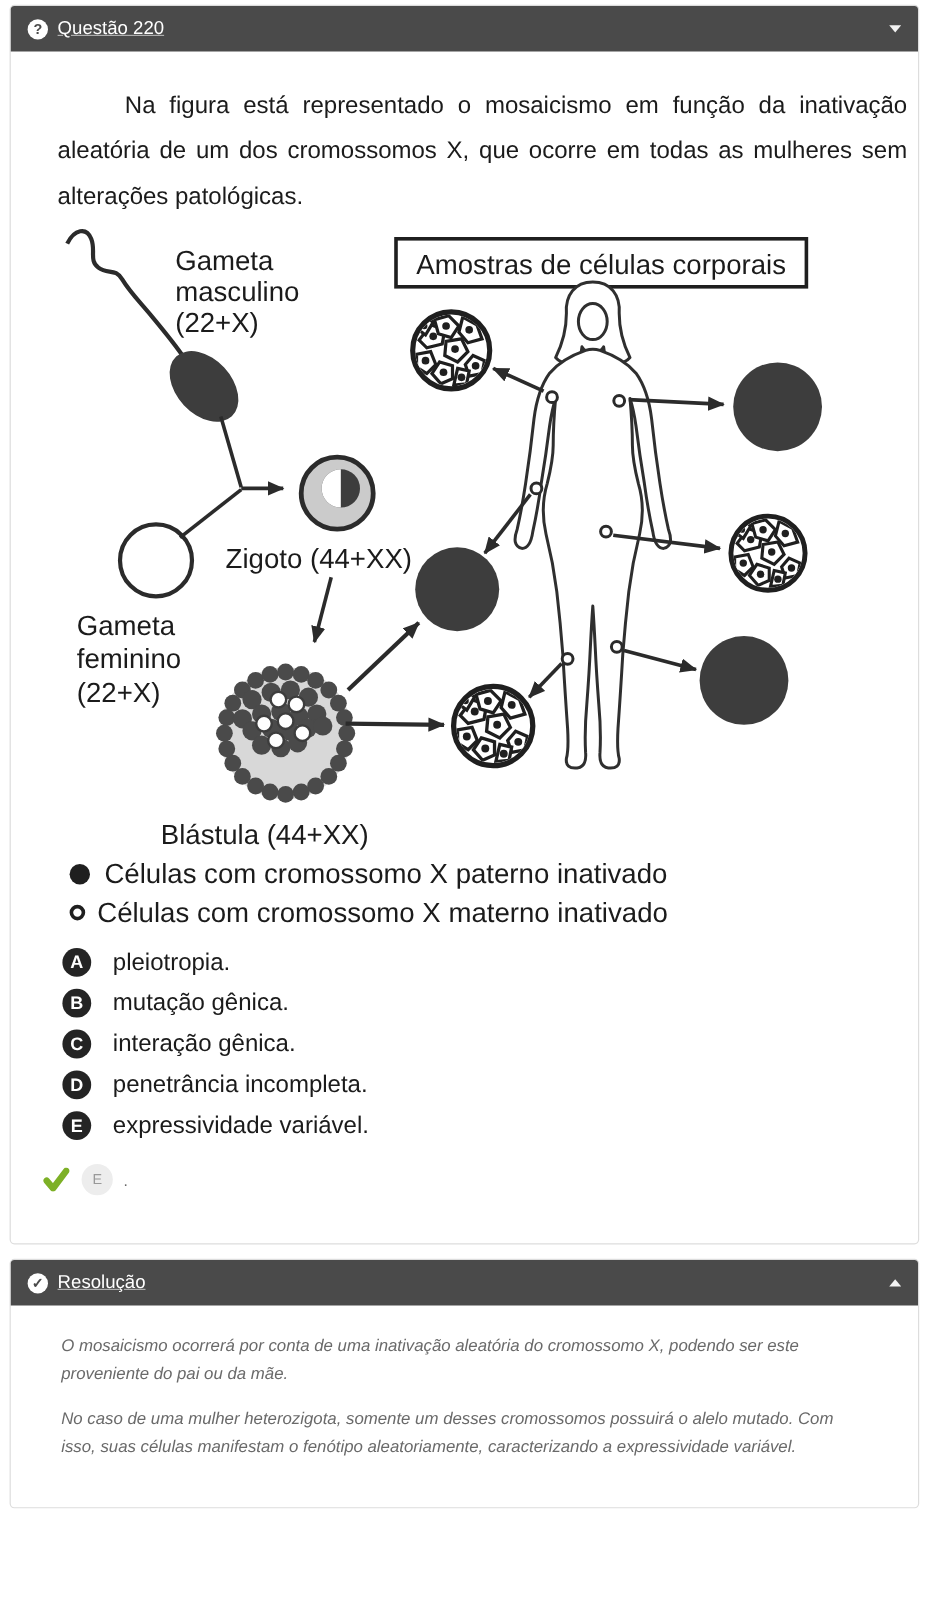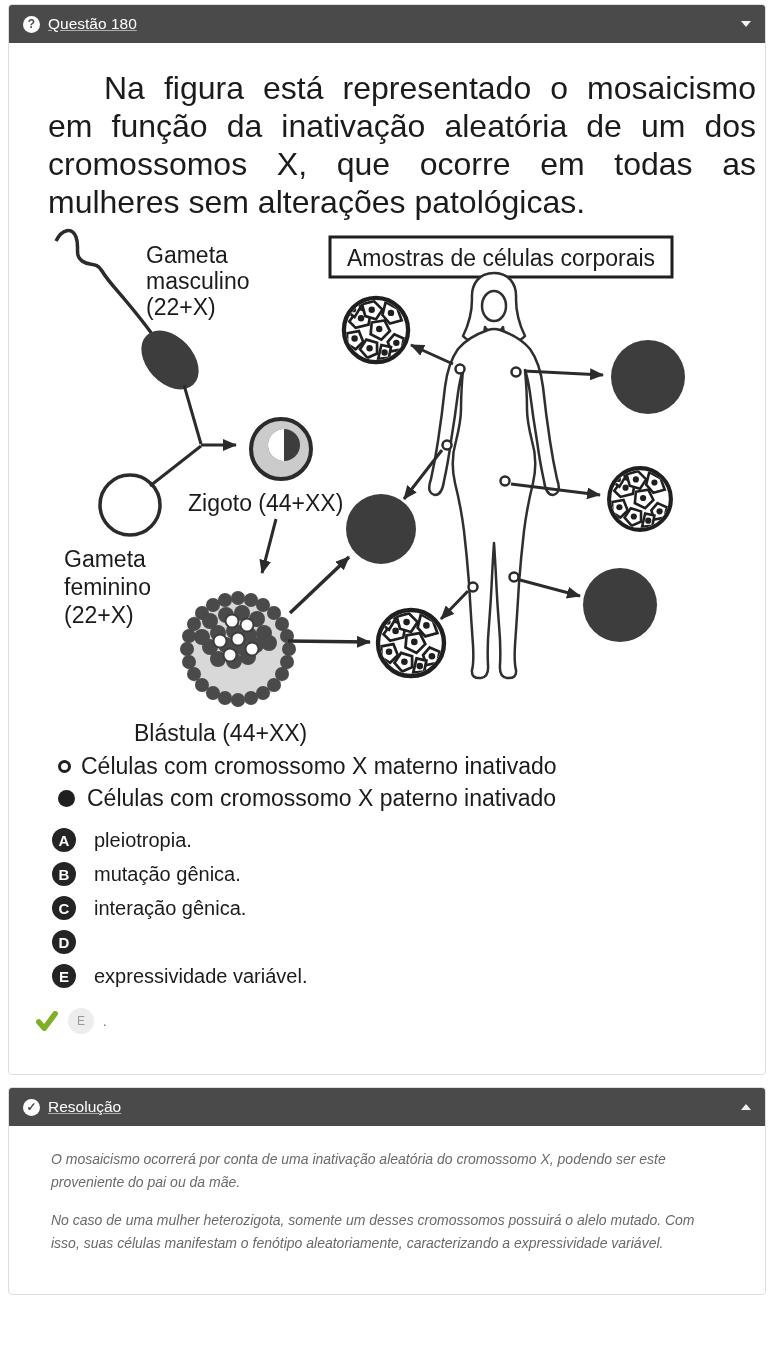--- a/index.html
+++ b/index.html
@@ -17,21 +17,21 @@
     text-decoration-color:rgba(255,255,255,.55); }
   .caret { margin-left:auto; width:0; height:0;
     border-left:5px solid transparent; border-right:5px solid transparent; }
   .caret.down { border-top:6px solid #f2f2f2; }
   .caret.up   { border-bottom:6px solid #f2f2f2; }
 
   .panel-body { padding:14px 15px 40px 15px; }
 
   
   .scan { margin:12px 12px 0 24px; width:708px; color:#1b1b1b; }
-  .q-text { font-size:32px; line-height:38px; text-align:justify; margin:0; }
+  .q-text { font-size:20px; line-height:38px; text-align:justify; margin:0; }
   .q-text.indent { text-indent:56px; }
   .fig { display:block; margin-top:6px; }
   .fig text { font-family:"Liberation Sans", sans-serif; fill:#1b1b1b; font-size:23px; }
 
   .legend { margin:6px 0 8px 10px; }
   .legend-row { display:flex; align-items:center; margin:5px 0; font-size:23px; }
   .legend-dot  { width:17px; height:17px; border-radius:50%; background:#1f1f1f; margin-right:12px; flex:0 0 auto; }
   .legend-ring { width:13px; height:13px; border-radius:50%; border:3.5px solid #1f1f1f; background:#fff; margin-right:10px; flex:0 0 auto; }
 
   .closing { margin-top:12px; }
@@ -53,21 +53,21 @@
   .resolution-body p { margin:0 0 15px 0; max-width:688px;font-style:italic; }
 </style>
 </head>
 <body>
 
 <div class="page">
 
   <div class="panel">
     <div class="panel-heading">
       <span class="icon-circle">?</span>
-      <span class="heading-title">Questão 180</span>
+      <span class="heading-title">Questão 220</span>
       <span class="caret down"></span>
     </div>
 
     <div class="panel-body">
       <div class="scan">
 
         <p class="q-text indent">Na figura está representado o mosaicismo em função da inativação aleatória de um dos cromossomos X, que ocorre em todas as mulheres sem alterações patológicas.</p>
 
         <svg class="fig" width="700" height="520" viewBox="0 0 700 520">
           <defs>
@@ -236,45 +236,46 @@
             <circle cx="468" cy="145" r="4.5"></circle>
             <circle cx="399" cy="218" r="4.5"></circle>
             <circle cx="457" cy="254" r="4.5"></circle>
             <circle cx="466" cy="350" r="4.5"></circle>
             <circle cx="425" cy="360" r="4.5"></circle>
           </g>
         </svg>
 
         <div class="legend">
           <div class="legend-row">
+            <span class="legend-dot"></span>
+            <span>Células com cromossomo X paterno inativado</span>
+          </div>
+          <div class="legend-row">
             <span class="legend-ring"></span>
             <span>Células com cromossomo X materno inativado</span>
           </div>
-          <div class="legend-row">
-            <span class="legend-dot"></span>
-            <span>Células com cromossomo X paterno inativado</span>
-          </div>
         </div>
 
 
         <div class="options">
           <div class="option-row">
             <span class="option-badge">A</span>
             <span class="option-text">pleiotropia.</span>
           </div>
           <div class="option-row">
             <span class="option-badge">B</span>
             <span class="option-text">mutação gênica.</span>
           </div>
           <div class="option-row">
             <span class="option-badge">C</span>
             <span class="option-text">interação gênica.</span>
           </div>
           <div class="option-row">
             <span class="option-badge">D</span>
+            <span class="option-text">penetrância incompleta.</span>
           </div>
           <div class="option-row">
             <span class="option-badge">E</span>
             <span class="option-text">expressividade variável.</span>
           </div>
         </div>
       </div>
 
       <div class="answer-row">
         <svg width="22" height="20" viewBox="0 0 24 22">

